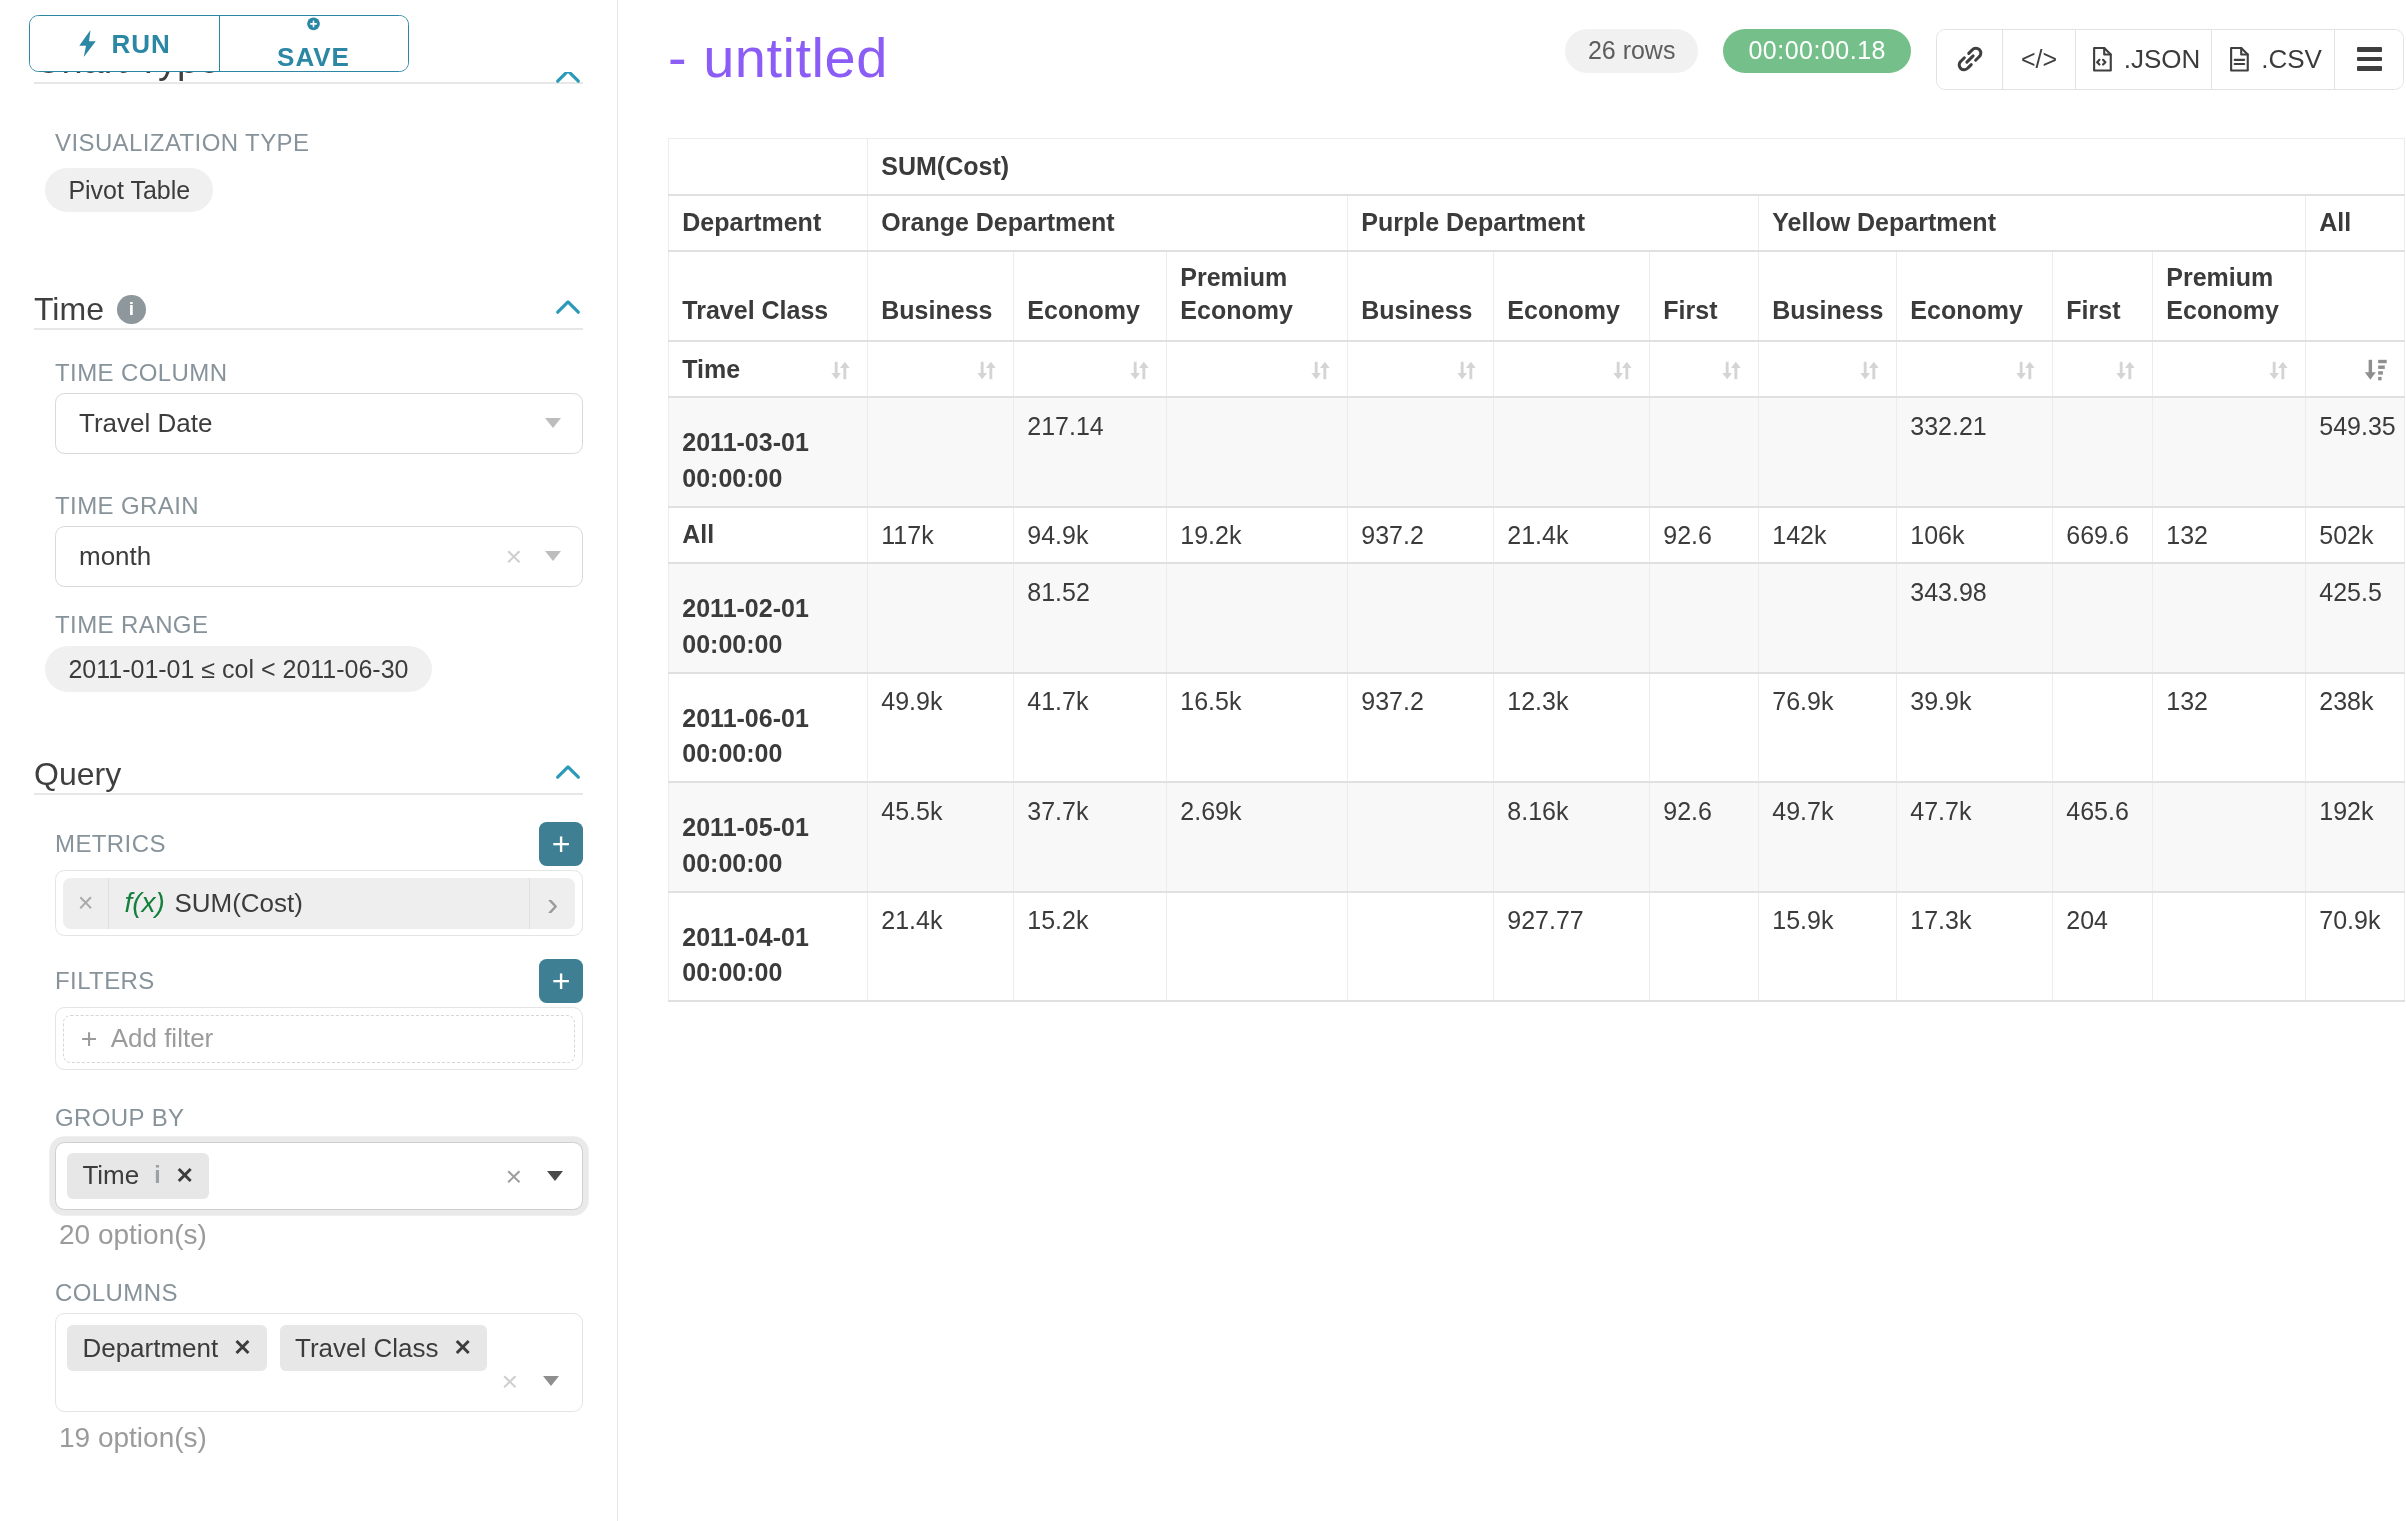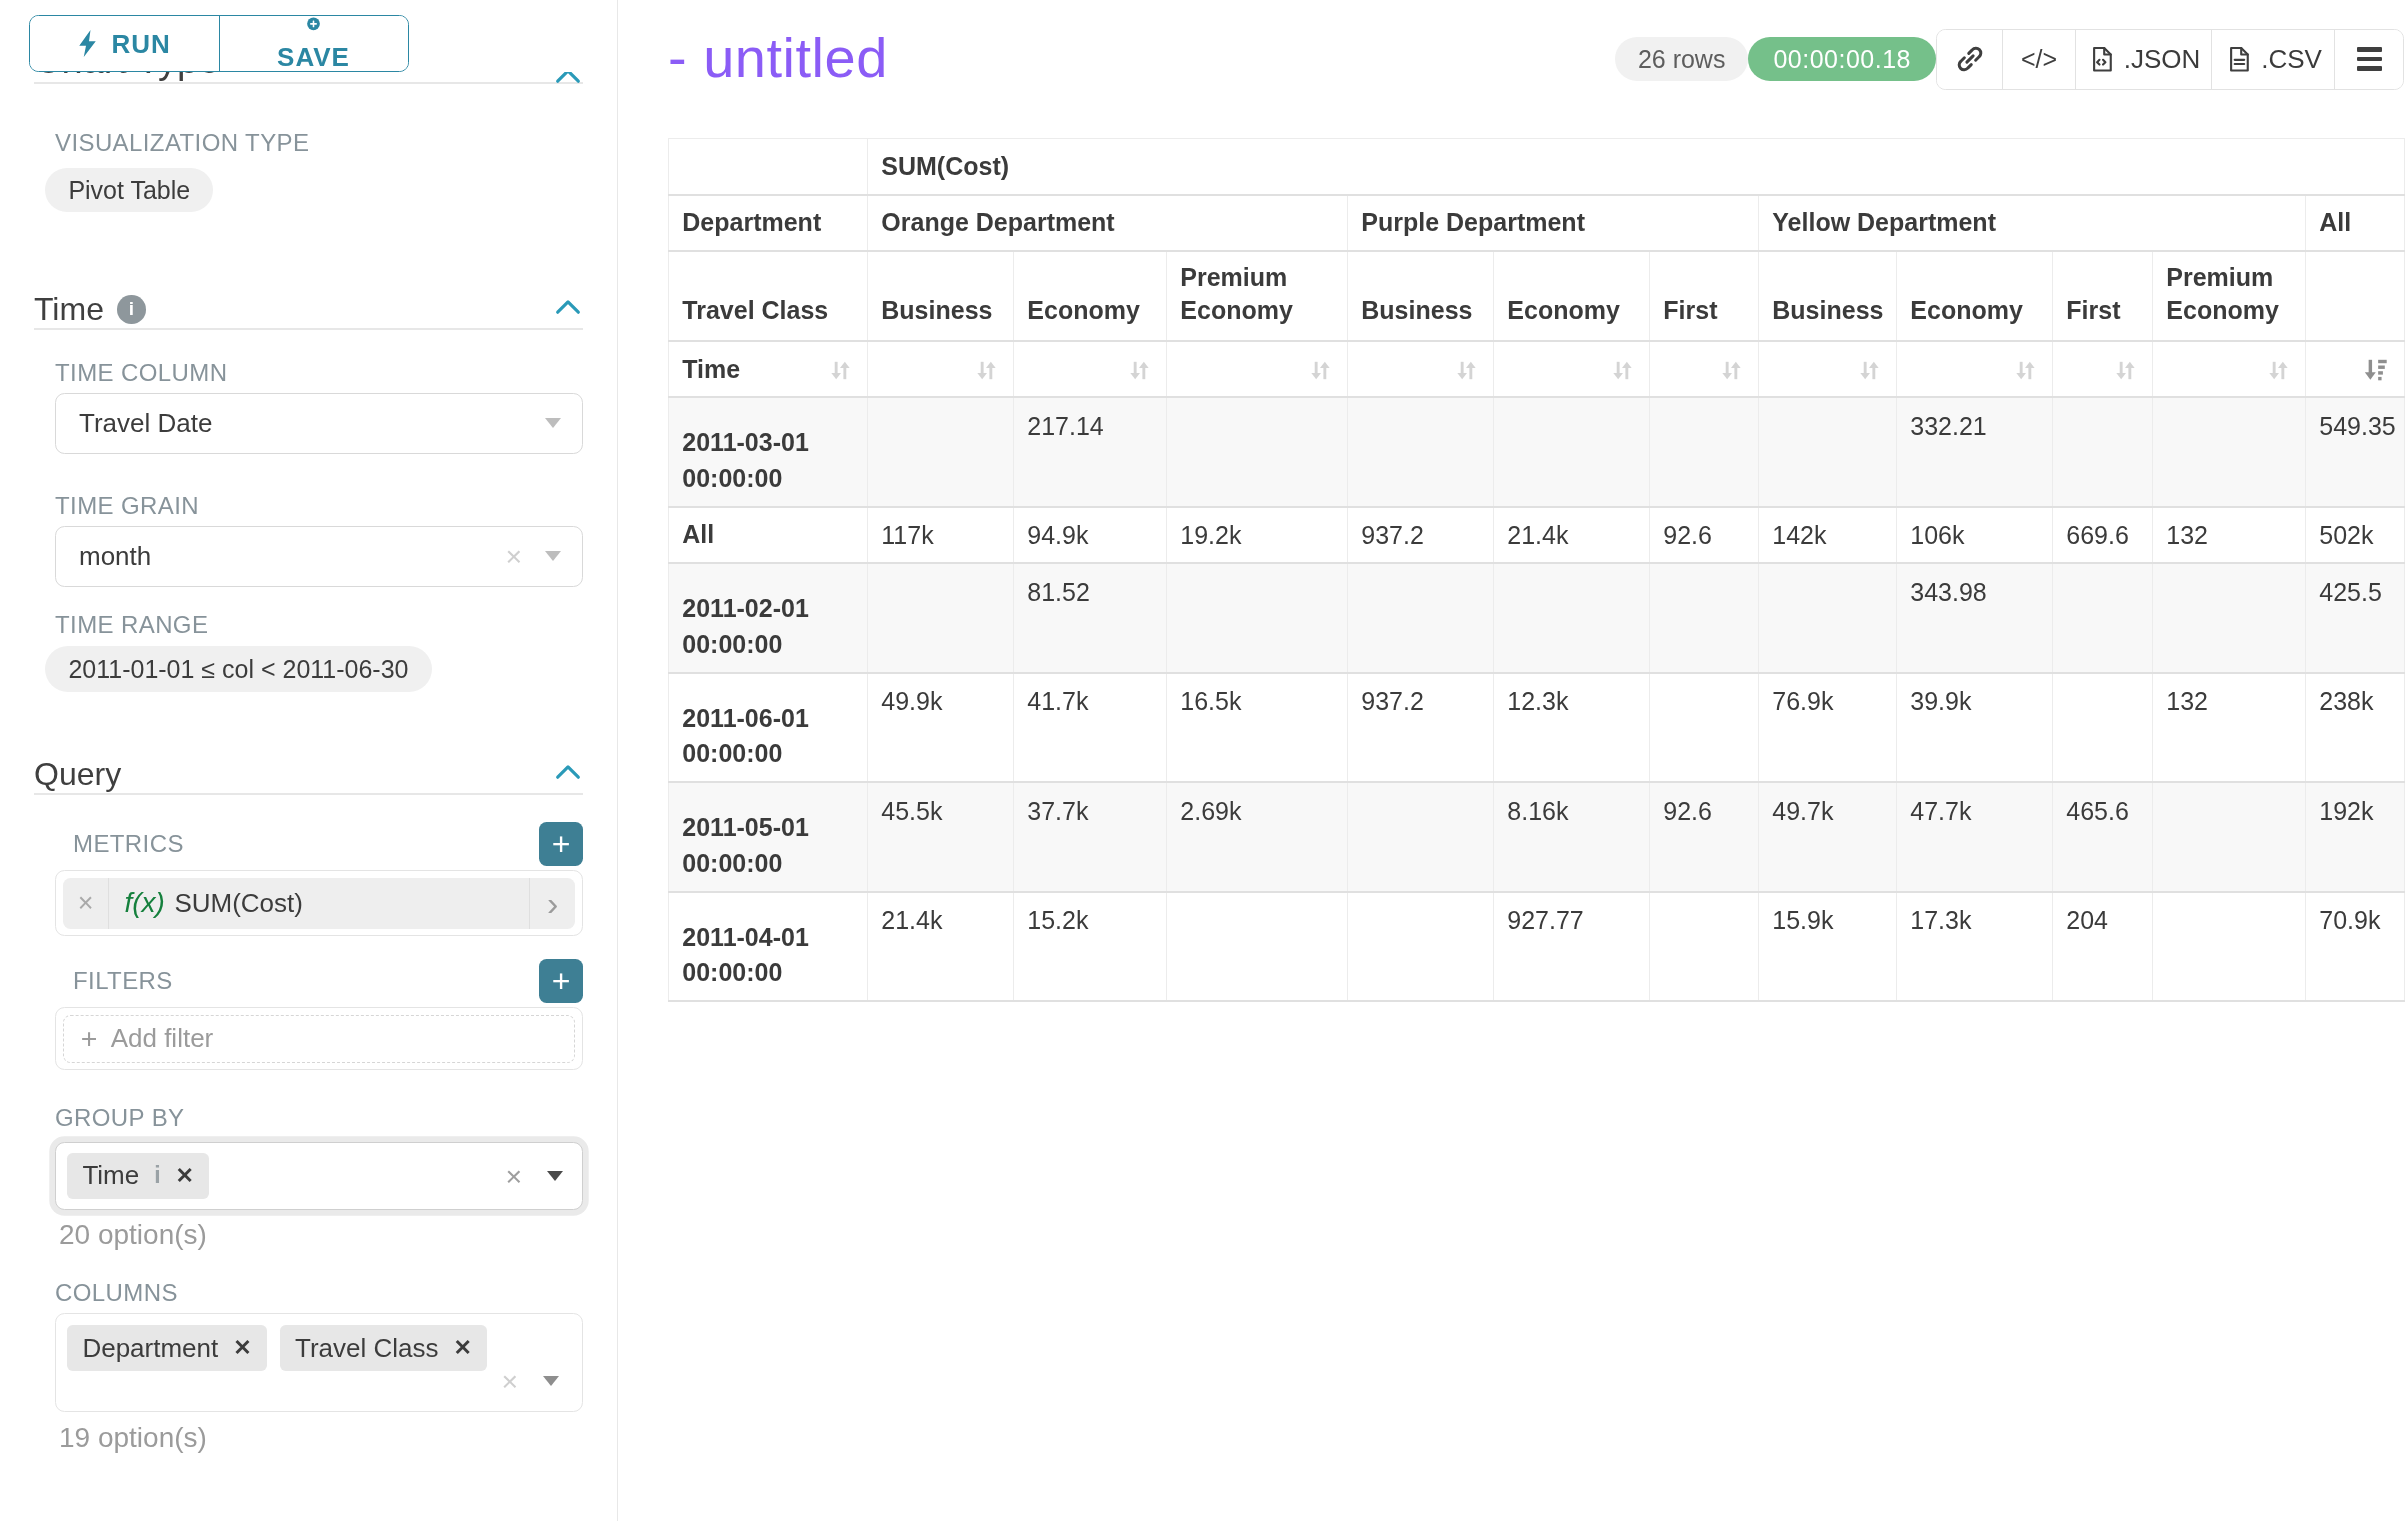--- a/index.html
+++ b/index.html
@@ -45,21 +45,21 @@
     width:28.5px; height:28.5px; border-radius:50%; background:#8e979c; color:#fff;
     font-size:19px; font-weight:700; }
 
   .sel { margin:5.7px 0 0 21px; border:1.9px solid #d9d9d9; border-radius:9.5px; height:61px;
     background:#fff; display:flex; align-items:center; padding:0 21px 0 23px; font-size:26px; color:#3c3c3c; }
   .sel .right-ctls { margin-left:auto; display:flex; align-items:center; gap:23px; }
   .x-clear { font-size:28.5px; line-height:1; }
   .caret { width:0; height:0; border-left:8.6px solid transparent; border-right:8.6px solid transparent;
     border-top:10.5px solid #bdbdbd; }
 
-  .label-row { display:flex; align-items:center; justify-content:space-between; margin-left:39px; height:44px; }
+  .label-row { display:flex; align-items:center; justify-content:space-between; margin-left:21px; height:44px; }
   .row-metrics { margin-top:27px; } .row-filters { margin-top:23px; }
   .plus-btn { width:44px; height:44px; border:none; border-radius:7.6px; background:#3e7f94;
     color:#fff; font-size:32px; line-height:1; display:flex; align-items:center; justify-content:center; cursor:pointer; }
 
   .metric-wrap { margin:3.8px 0 0 21px; border:1.9px solid #e4e4e4; border-radius:9.5px; padding:6.7px; background:#fff; }
   .metric { background:#eee; border-radius:7.6px; height:51px; display:flex; align-items:center; overflow:hidden; }
   .m-x { padding:0 15px; color:#a9a9a9; font-size:27px; border-right:1.9px solid #dfdfdf;
     height:100%; display:flex; align-items:center; cursor:pointer; }
   .m-fx { font-style:italic; margin-left:15px; font-size:28px; color:#15803d; }
   .m-lbl { margin-left:9.5px; font-size:26px; color:#3c3c3c; }
@@ -85,21 +85,21 @@
   .cols { margin:5.7px 0 0 21px; border:1.9px solid #e4e4e4; border-radius:9.5px; height:99px;
     background:#fff; position:relative; padding:11.4px; }
   .cols .tags { display:flex; gap:13.3px; }
   .cols-right { position:absolute; right:23px; top:53px; display:flex; align-items:center; gap:25px; }
 
   
   .main { position:absolute; left:618px; top:0; right:0; bottom:0; background:#fff; }
   .main-inner { position:relative; margin-left:50px; width:1736px; height:1522px; }
   h1.chart-title { position:absolute; top:25px; left:0; margin:0; font-size:56px;
     font-weight:400; color:#8b5cf6; letter-spacing:0.5px; }
-  .hdr-right { position:absolute; top:28.5px; right:0; height:61px; display:flex; align-items:center; gap:0; }
+  .hdr-right { position:absolute; top:28.5px; right:0; height:61px; display:flex; align-items:flex-start; gap:25px; }
   .badge { display:inline-flex; align-items:center; height:44px; border-radius:23px; font-size:25px; }
   .badge.gray { background:#f1f1f1; color:#5d5d5d; padding:0 23px; }
   .badge.green { background:#75c08a; color:#fff; padding:0 25px; letter-spacing:0.5px; }
   .btn-grp { display:flex; align-items:stretch; height:61px; border:1.9px solid #e2e2e2;
     border-radius:9.5px; background:#fff; overflow:hidden; }
   .btn-grp button { display:flex; align-items:center; justify-content:center; gap:8.6px;
     background:#fff; border:none; border-right:1.9px solid #e2e2e2; font-size:26px;
     color:#3b3b3b; cursor:pointer; padding:0; }
   .btn-grp button:last-child { border-right:none; }
   .w-link{width:66px;} .w-code{width:73px;} .w-json{width:136px;} .w-csv{width:123px;} .w-menu{width:68px;}

